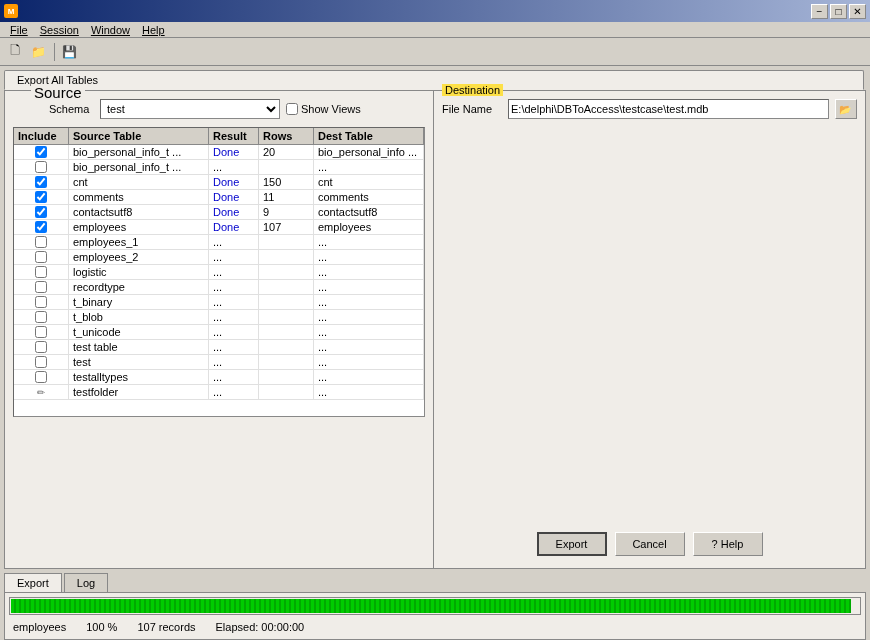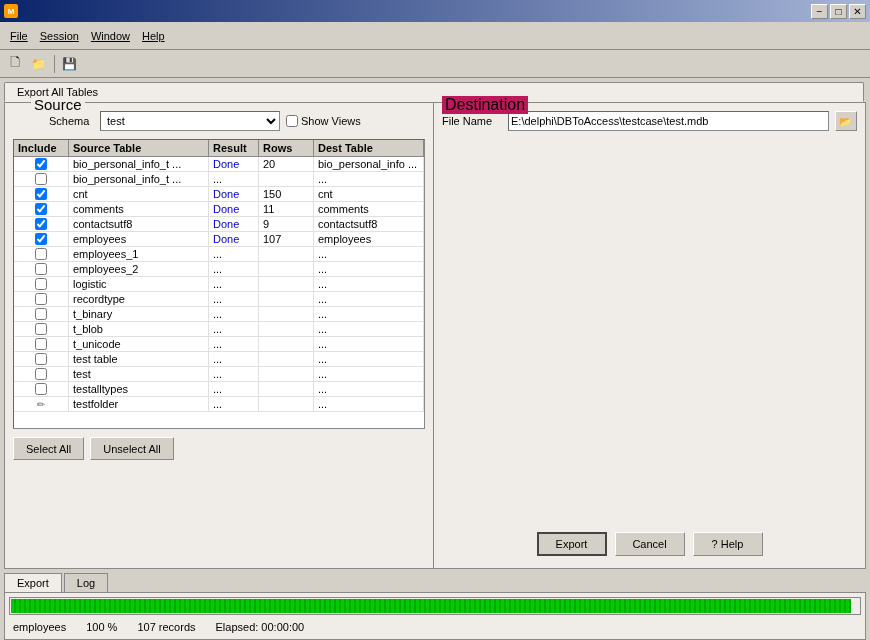--- a/index.html
+++ b/index.html
@@ -59,21 +59,21 @@
       cursor: pointer;
       color: #000;
     }
     .title-btn.close-btn {
       background: #d4d0c8;
     }
 
     
     .menu-bar {
       background: #d4d0c8;
-      height: 28px;
+      height: 16px;
       display: flex;
       align-items: center;
       padding: 0 4px;
       border-bottom: 1px solid #888;
     }
     .menu-item {
       padding: 2px 6px;
       font-size: 11px;
       cursor: pointer;
       text-decoration: underline;
@@ -377,23 +377,23 @@
       border-left: none;
       padding: 8px;
       background: #f0ede8;
       flex: 1;
       position: relative;
     }
     .dest-group-label {
       position: absolute;
       top: -7px;
       left: 8px;
-      background: #be185d;
+      background: #fde047;
       padding: 0 3px;
-      font-size: 16px;
+      font-size: 11px;
     }
   </style>
 </head>
 <body>
 
 <div class="layout-wrapper">
 
   <div class="title-bar">
     <div class="title-bar-left">
       <div class="title-bar-icon">M</div>
@@ -598,24 +598,20 @@
                 <span class="pencil-icon">✏</span>
               </div>
               <div class="grid-cell">testfolder</div>
               <div class="grid-cell">...</div>
               <div class="grid-cell"></div>
               <div class="grid-cell">...</div>
             </div>
           </div>
       </div>
 
-      <div class="btn-row">
-        <button class="win-btn">Select All</button>
-        <button class="win-btn">Unselect All</button>
-      </div>
     </div>
 
     <div class="dest-group">
       <span class="dest-group-label">Destination</span>
 
       <div class="dest-row">
         <span class="dest-label">File Name</span>
         <input class="dest-input" type="text" value="E:\delphi\DBToAccess\testcase\test.mdb" style="">
         <div class="dest-browse-btn">📂</div>
       </div>

